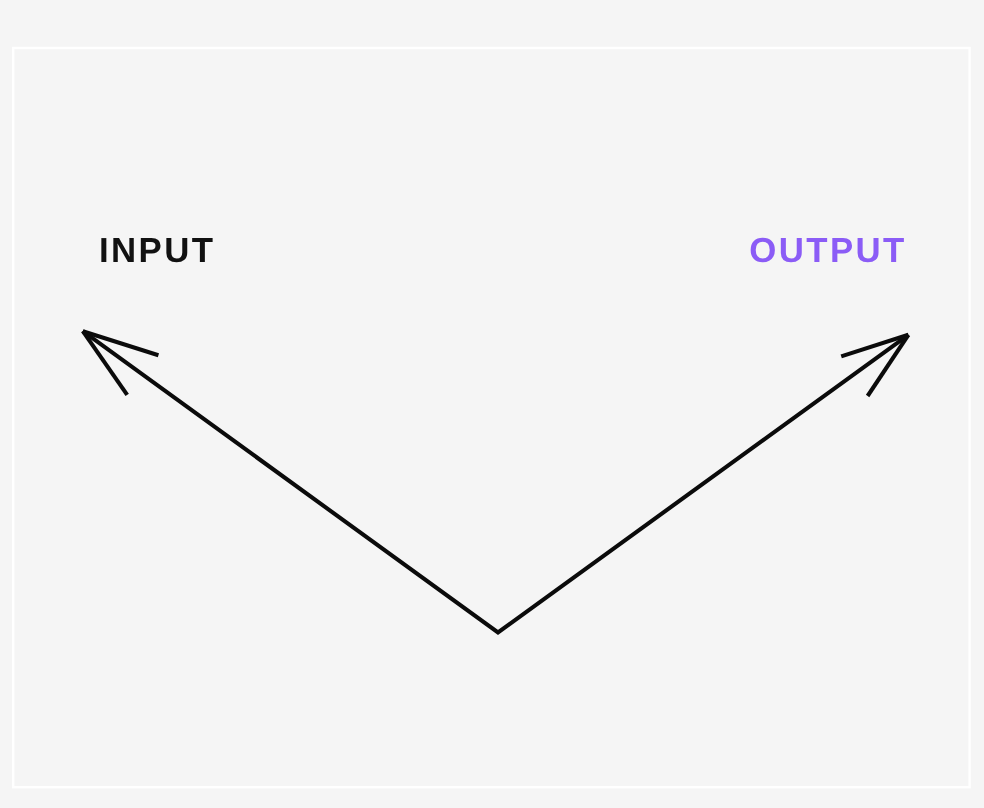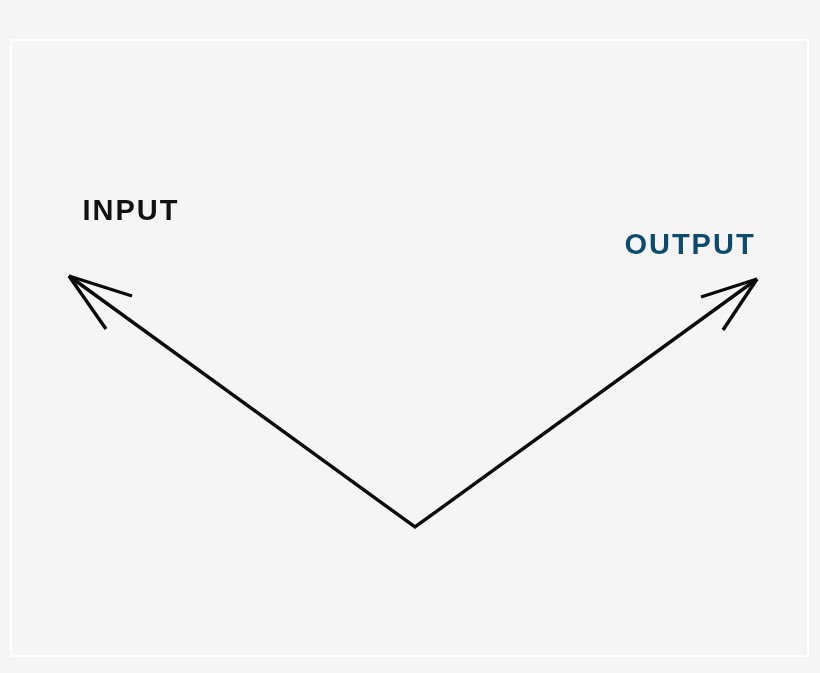--- a/index.html
+++ b/index.html
@@ -59,14 +59,14 @@
   <svg class="arrows" id="arrows-svg" viewBox="0 0 820 673" xmlns="http://www.w3.org/2000/svg">
       <polyline points="69,276 415,527 757,279" fill="none" stroke="#0b0b0b" stroke-width="3.4" stroke-linejoin="miter"></polyline>
       <line x1="69" y1="276" x2="132" y2="296" stroke="#0b0b0b" stroke-width="3.4"></line>
       <line x1="69" y1="276" x2="106" y2="329" stroke="#0b0b0b" stroke-width="3.4"></line>
       <line x1="757" y1="279" x2="701" y2="297" stroke="#0b0b0b" stroke-width="3.4"></line>
       <line x1="757" y1="279" x2="723" y2="330" stroke="#0b0b0b" stroke-width="3.4"></line>
     </svg>
 
   <div class="label label-input" style="color: rgb(17, 17, 17);">INPUT</div>
 
-  <div class="label label-output" style="color: #0c4a6e; margin-top: 34px;">OUTPUT</div>
+  <div class="label label-output" style="color: #8b5cf6;">OUTPUT</div>
 </div>
 
 </body></html>

